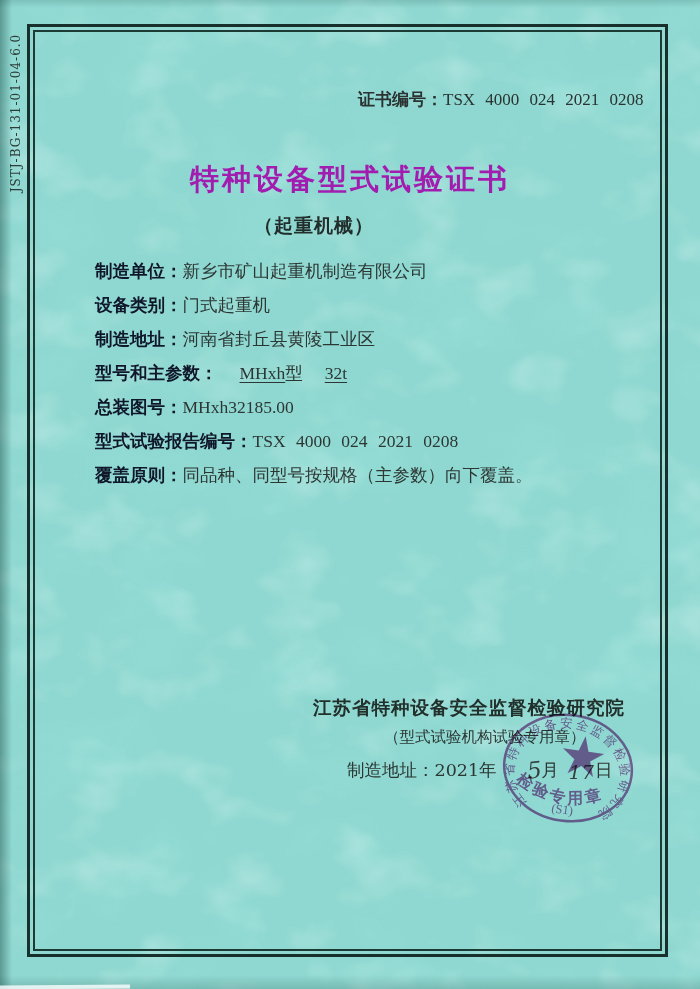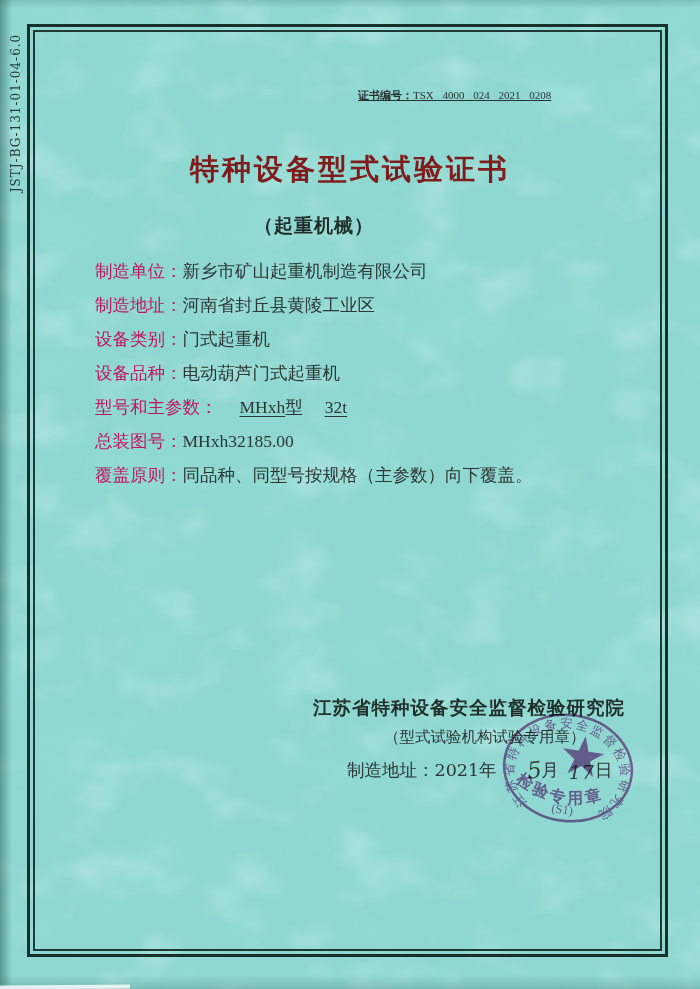--- a/index.html
+++ b/index.html
@@ -13,32 +13,32 @@
   
   .frame{position:absolute;left:27px;top:24px;width:635px;height:927px;
     border:3px solid #17302b;}
   .frame-inner{position:absolute;left:3px;top:3px;right:3px;bottom:3px;
     border:2px solid #1d3b34;}
   
   .vcode{position:absolute;left:-66px;top:105px;width:165px;height:16px;
     transform:rotate(-90deg);transform-origin:center;
     font-size:12px;letter-spacing:1px;color:#2e3a37;text-align:center;white-space:nowrap;}
   
-  .certno{position:absolute;left:358px;top:88px;font-size:11px;white-space:nowrap;text-decoration:underline;}
+  .certno{position:absolute;left:358px;top:88px;font-size:17px;white-space:nowrap;}
   .certno .lbl{font-weight:bold;font-family:"DejaVu Sans",sans-serif;}
   .latin{font-family:"Liberation Serif","DejaVu Serif",serif;word-spacing:6px;}
   
-  .title{position:absolute;left:0;top:150px;width:700px;text-align:center;
-    font-size:29px;font-weight:bold;letter-spacing:3px;color:#7f1d1d;}
+  .title{position:absolute;left:0;top:160px;width:700px;text-align:center;
+    font-size:29px;font-weight:bold;letter-spacing:3px;color:#a21caf;}
   .subtitle{position:absolute;left:0;top:213px;width:628px;text-align:center;
     font-size:19px;font-weight:bold;letter-spacing:1px;color:#222e2b;}
   
   .fields{position:absolute;left:95px;top:254px;}
   .frow{height:34px;line-height:34px;font-size:17.5px;white-space:nowrap;}
-  .frow .lbl{font-weight:normal;font-family:"DejaVu Sans",sans-serif;color:#be185d;}
+  .frow .lbl{font-weight:bold;font-family:"DejaVu Sans",sans-serif;color:#0f172a;}
   .frow .val{color:#2c3734;}
   .u{text-decoration:underline;text-underline-offset:3px;margin-left:22px;}
   
   .statement{position:absolute;left:86px;top:556px;width:564px;
     font-size:17.5px;line-height:36px;text-indent:35px;color:#2b3633;}
   
   .issuer{position:absolute;left:313px;top:695px;font-size:18.5px;font-weight:bold;
     letter-spacing:1px;color:#22302c;white-space:nowrap;}
   .issuer-note{position:absolute;left:384px;top:727px;font-size:15.5px;color:#2b3734;white-space:nowrap;}
   .date-line{position:absolute;left:347px;top:755px;font-size:17.5px;white-space:nowrap;color:#2b3633;}
@@ -98,33 +98,33 @@
   </div>
 
   <div class="title">特种设备型式试验证书</div>
   <div class="subtitle">（起重机械）</div>
 
   <div class="fields">
     <div class="frow">
       <span class="lbl">制造单位：</span><span class="val">新乡市矿山起重机制造有限公司</span>
     </div>
     <div class="frow">
-      <span class="lbl">制造地址：</span><span class="val">河南省封丘县黄陵工业区</span>
-    </div>
-    <div class="frow">
       <span class="lbl">设备类别：</span><span class="val">门式起重机</span>
     </div>
     <div class="frow">
-      <span class="lbl">设备品种：</span><span class="val">电动葫芦门式起重机</span>
+      <span class="lbl">制造地址：</span><span class="val">河南省封丘县黄陵工业区</span>
     </div>
     <div class="frow">
       <span class="lbl">型号和主参数：</span><span class="val latin u">MHxh</span><span class="val">型</span><span class="val latin u">32t</span>
     </div>
     <div class="frow">
       <span class="lbl">总装图号：</span><span class="val latin">MHxh32185.00</span>
+    </div>
+    <div class="frow">
+      <span class="lbl">型式试验报告编号：</span><span class="val latin">TSX 4000 024 2021 0208</span>
     </div>
     <div class="frow">
       <span class="lbl">覆盖原则：</span><span class="val">同品种、同型号按规格（主参数）向下覆盖。</span>
     </div>
   </div>
 
 
   <div class="issuer">江苏省特种设备安全监督检验研究院</div>
   <div class="issuer-note">（型式试验机构试验专用章）</div>
 

